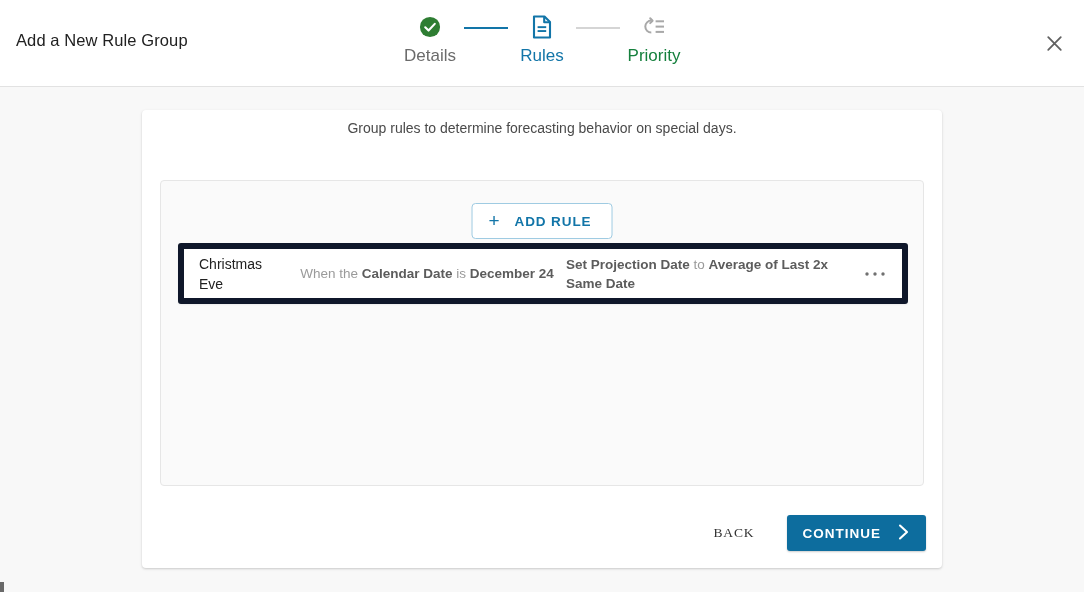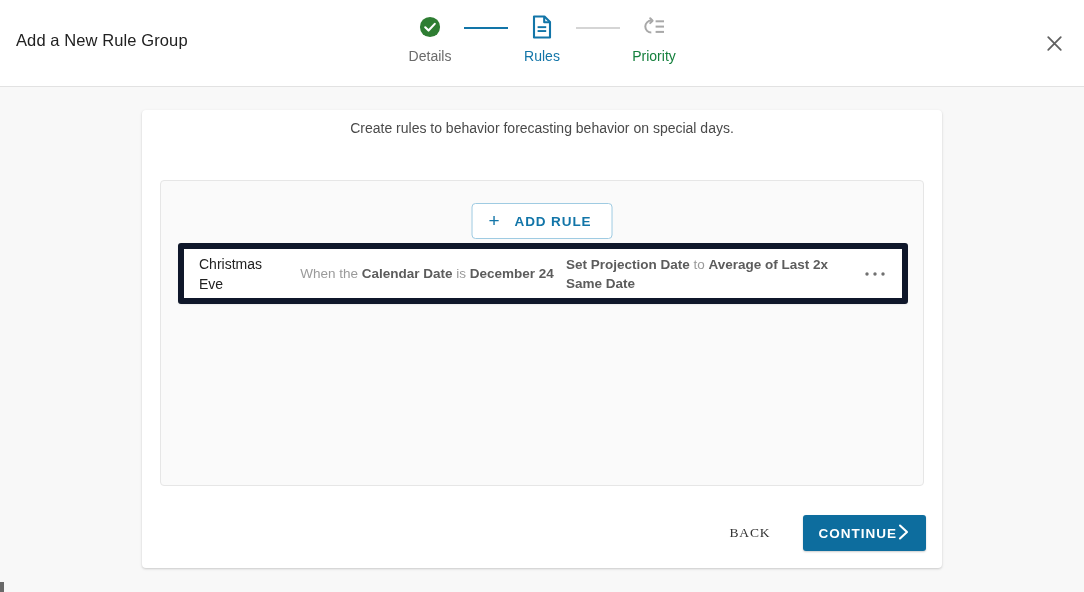--- a/index.html
+++ b/index.html
@@ -47,21 +47,21 @@
     cursor: pointer;
   }
   .step-icon {
     height: 26px;
     display: flex;
     align-items: center;
     justify-content: center;
   }
   .step-label {
     margin-top: 9px;
-    font-size: 14px;
+    font-size: 17px;
     line-height: 14px;
   }
   .step.done  .step-label { color: #6b6b6b; }
   .step.active .step-label { color: #1275a8; }
   .step.todo  .step-label { color: #15803d; }
 
   .connector {
     width: 44px;
     height: 2px;
     margin-top: 13px;
@@ -227,20 +227,21 @@
     border: none;
     border-radius: 3px;
     color: #ffffff;
     font-size: 13.5px;
     font-weight: bold;
     letter-spacing: 1px;
     height: 36px;
     padding: 0 16px;
     display: flex;
     align-items: center;
+    gap: 16px;
     cursor: pointer;
     box-shadow: 0 1px 2px rgba(0,0,0,.2);
     font-family: inherit;
   }
 
   
   #scroll-fragment {
     position: absolute;
     left: 0;
     bottom: 0;
@@ -304,21 +305,21 @@
     <svg width="19" height="19" viewBox="0 0 20 20">
       <path d="M3.4 3.4 L16.6 16.6 M16.6 3.4 L3.4 16.6" stroke="#616161" stroke-width="1.9" stroke-linecap="round"></path>
     </svg>
   </div>
 </div>
 
 <div id="page">
 
   <div id="main-card">
 
-    <div id="card-subtitle">Create rules to behavior forecasting behavior on special days.</div>
+    <div id="card-subtitle">Group rules to determine forecasting behavior on special days.</div>
 
     <div id="rules-panel">
 
       <div id="add-rule-btn">
         <span class="plus-icon">+</span>
         <span>ADD RULE</span>
       </div>
 
       <div id="rule-row">
 

